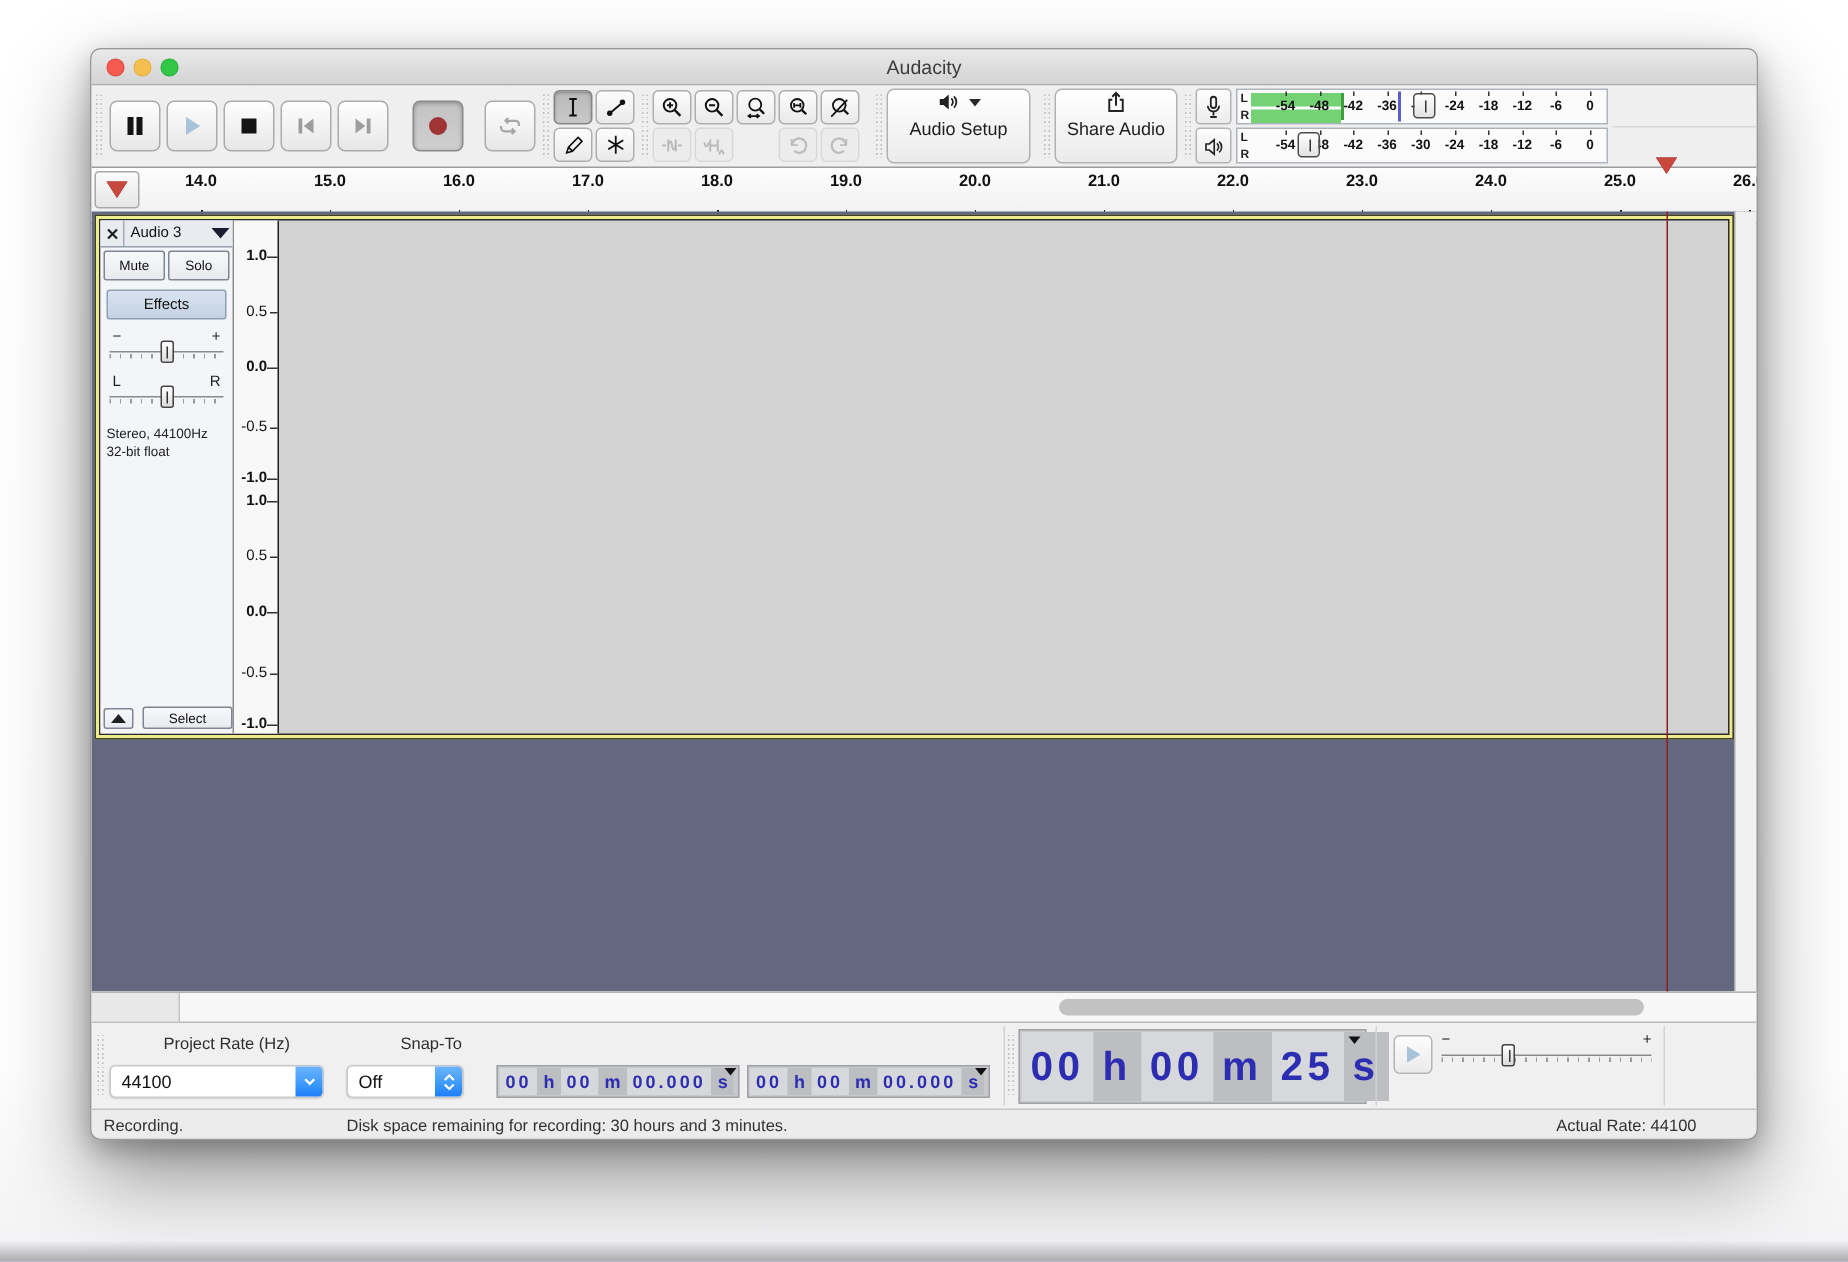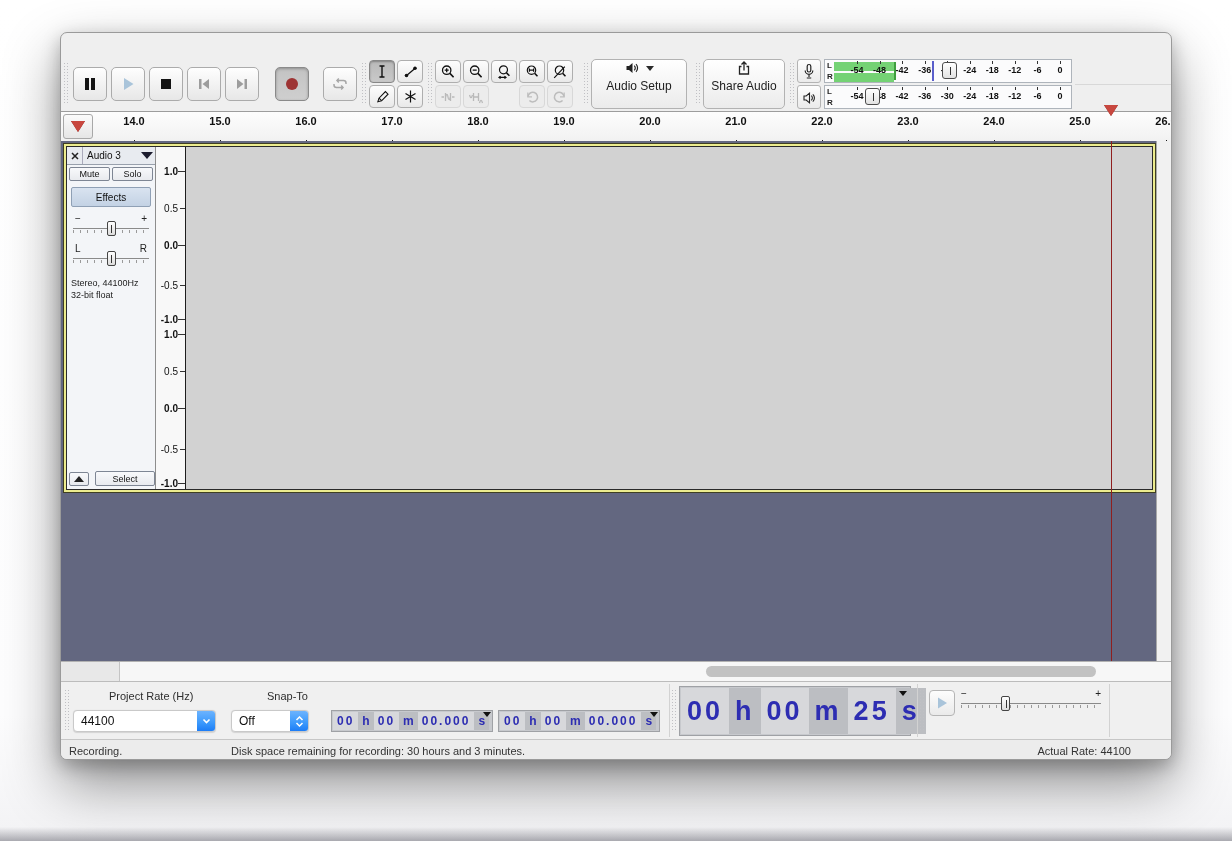--- a/index.html
+++ b/index.html
@@ -60,21 +60,21 @@
   .vscroll { position:absolute; right:0; top:0; width:15px; height:100%; background:#f1f1f1; border-left:1px solid #a9a9a9; }
   .playline { position:absolute; left:1050px; top:0; bottom:0; width:1px; background: var(--playhead-red); z-index:9; }
   .track { position:absolute; left:2px; top:2px; width:1093px; height:350px; background:#d2d2d2; border:1px solid #3f3f22; box-shadow: inset 0 0 0 2px var(--focus-yellow), inset 0 0 0 3px #2a2a2a; display:flex; padding:3px; }
   .ctrlpanel { position:relative; width:89px; background:#f3f5f8; border-right:1px solid #8d8d8d; font-size:10px; color:#111; }
   .cp-header { height:18px; display:flex; align-items:center; border-bottom:1px solid #98a0ac; background:#e8ebf0; }
   .closebox { width:16px; height:100%; display:flex; align-items:center; justify-content:center; border-right:1px solid #aab; }
   .trackname { flex:1; padding-left:4px; font-size:10px; }
   .namecaret { width:16px; display:flex; justify-content:center; }
   .caret-down-big { width:0; height:0; border-left:6px solid transparent; border-right:6px solid transparent; border-top:7px solid #1c1c2e; }
   .ms-row { display:flex; gap:2px; padding:2px 2px 0 2px; }
-  .ms-btn { flex:1; height:14px; border:1px solid #7e8694; border-radius:2px; background:linear-gradient(#f8f9fb,#e8eaee); font-size:9px; display:flex; align-items:center; justify-content:center; color:#111; }
+  .ms-btn { flex:1; height:20px; border:1px solid #7e8694; border-radius:2px; background:linear-gradient(#f8f9fb,#e8eaee); font-size:9px; display:flex; align-items:center; justify-content:center; color:#111; }
   .fx-btn { margin:6px auto 0; width:80px; height:20px; border:1px solid #8fa0b5; border-radius:2px; background:linear-gradient(#d9e3f0,#c3d2e4); font-size:10px; display:flex; align-items:center; justify-content:center; color:#111; }
   .sliderblock { position:relative; margin:8px auto 0; width:76px; height:22px; }
   .send { position:absolute; top:-2px; font-size:10px; color:#222; }
   .strack { position:absolute; left:0; right:0; top:13px; height:1px; background:#8a8a8a; }
   .sticks { position:absolute; left:0; right:0; top:15px; height:3px; background: repeating-linear-gradient(to right,#9a9a9a 0 1px, transparent 1px 7px); }
   .sthumb { position:absolute; top:6px; left:50%; width:9px; height:15px; margin-left:-4.5px; border:1px solid #444; border-radius:2px; background:linear-gradient(#ffffff,#dcdcdc); }
   .sthumb::after { content:""; position:absolute; left:50%; top:3px; width:1px; height:8px; background:#333; }
   .trackinfo { margin-top:10px; padding-left:4px; font-size:9px; line-height:12px; color:#222; }
   .cp-bottom { position:absolute; left:2px; bottom:3px; display:flex; align-items:flex-end; gap:6px; }
   .collapsebtn { width:20px; height:14px; border:1px solid #7e8694; border-radius:2px; background:linear-gradient(#f8f9fb,#e8eaee); display:flex; align-items:center; justify-content:center; }
@@ -121,20 +121,26 @@
   .st-left { position:absolute; left:8px; top:5px; }
   .st-center { position:absolute; left:170px; top:5px; }
   .st-right { position:absolute; right:40px; top:5px; }
 </style>
 </head>
 <body>
 
 <div class="stage">
   <div class="window">
 
+    <div class="titlebar">
+      <span class="tl tl-red"></span>
+      <span class="tl tl-yellow"></span>
+      <span class="tl tl-green"></span>
+      <div class="wtitle">Audacity</div>
+    </div>
 
     <div class="dock">
       <div class="vgrip" style="left:2px"></div>
       <div class="transport">
         <div class="btn">
           <svg width="16" height="16">
               <rect x="3" y="2" width="4" height="12" fill="#141414"></rect>
               <rect x="9" y="2" width="4" height="12" fill="#141414"></rect>
             </svg>
         </div>

